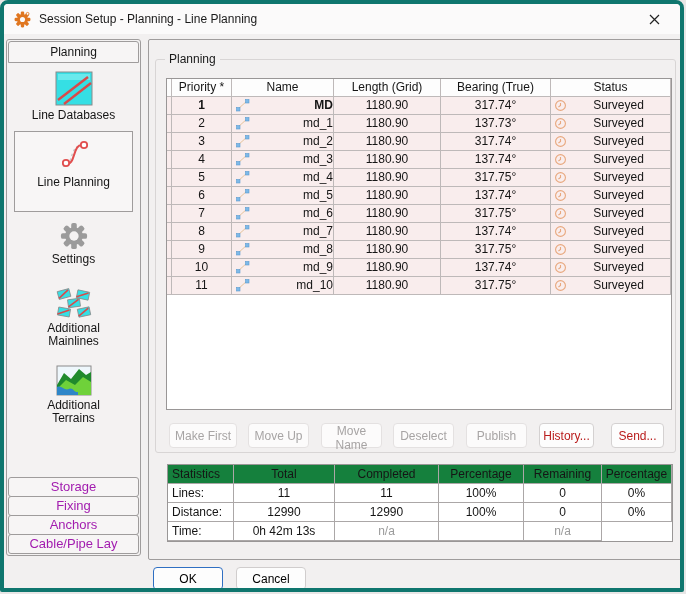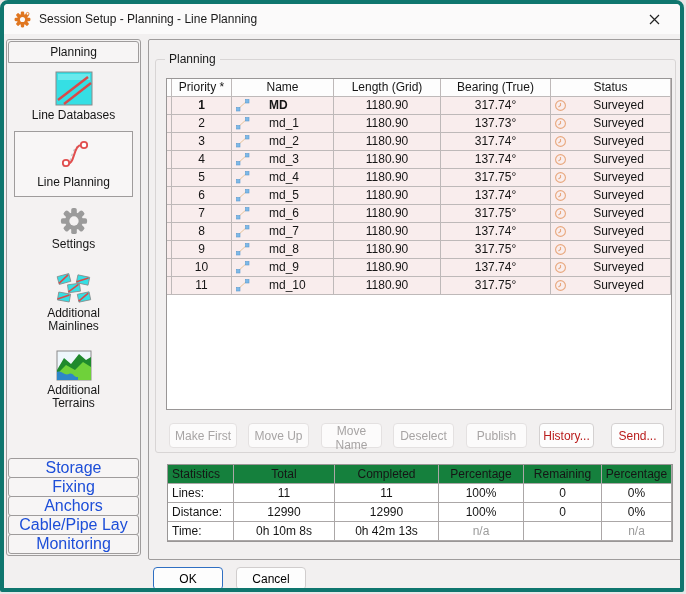--- a/index.html
+++ b/index.html
@@ -20,48 +20,48 @@
                justify-content:center; cursor:pointer; }
 
   
   .sidebar { position:absolute; left:2px; top:35px; width:135px; height:517px;
              border:1px solid #9f9c9c; border-radius:3px; background:#f4f2f2; }
   .sidebar-header { margin:1px; height:22px; line-height:21px; text-align:center;
                     border:1px solid #9f9c9c; border-radius:3px 3px 0 0; background:#f7f5f5; }
   .nav-item { display:flex; flex-direction:column; align-items:center; cursor:pointer; }
   .nav-label { text-align:center; line-height:13px; margin-top:3px; }
   .nav-item.selected { border:1px solid #9f9c9c; background:#f8f6f6; width:119px;
-                       margin:9px auto 0; padding:5px 0 7px; }
+                       margin:9px auto 0; padding:5px 0 22px; }
   .ni-linedb { margin-top:8px; }
   .ni-settings { margin-top:10px; }
   .ni-mainlines { margin-top:21px; }
   .ni-terrains { margin-top:17px; }
   .sidebar-sections { position:absolute; left:1px; right:1px; bottom:1px;
                       display:flex; flex-direction:column; }
   .section-btn { height:20px; line-height:18px; border:1px solid #9f9c9c; border-radius:3px;
                  background:#f7f5f5; text-align:center; margin-top:-1px; cursor:pointer;
-                 font-size:16px; font-family:inherit; color:#1d4ed8; }
+                 font-size:13px; font-family:inherit; color:#a21caf; }
 
   
   .panel { position:absolute; left:144px; top:35px; width:537px; height:521px;
            border:1px solid #9f9c9c; border-radius:2px; background:#f2f0f0; }
   fieldset.groupbox { position:absolute; left:6px; top:12px; width:521px; height:401px;
                       border:1px solid #d8d5d5; border-radius:3px; }
   fieldset.groupbox legend { margin-left:9px; padding:0 4px; font-size:12px; color:#1a1a1a; }
 
   
   .grid { position:absolute; left:17px; top:38px; width:506px; height:332px;
           background:#fff; border:1px solid #999696; overflow:hidden; }
   .grid-row { display:grid; grid-template-columns:5px 60px 102px 107px 110px 1fr;
               height:18px; }
   .grid-row > div { border-right:1px solid #beb9b9; border-bottom:1px solid #beb9b9;
                     line-height:17px; text-align:center; overflow:hidden; white-space:nowrap; }
   .grid-head > div { background:#fdfdfd; }
   .grid-body .grid-row > div { background:#f9eded; }
-  .cell-name { display:flex; align-items:center; text-align:left; padding-left:3px; gap:19px; }
+  .cell-name { display:flex; align-items:center; text-align:left; padding-left:3px; gap:5px;justify-content:space-between; }
   .cell-status { display:flex; align-items:center; padding-left:3px; }
   .cell-status .txt { flex:1; text-align:center; }
   .grid-row.bold .cell-priority, .grid-row.bold .cell-name-text { font-weight:bold; }
 
   
   .actions button { position:absolute; top:383px; height:25px; border-radius:4px;
                     font-family:inherit; font-size:12px; cursor:pointer;
                     background:#fdfdfd; border:1px solid #d4d1d1; color:#b91c1c; }
   .actions button:disabled { color:#a7a4a4; border-color:#e4e1e1; background:#fcfbfb; }
   .btn-makefirst { left:20px;  width:68px; }
@@ -186,21 +186,20 @@
         <path d="M1 22 C 6 20, 8 26, 13 24 C 17 22, 18 28, 22 27 L 22 30 L 1 30 Z" fill="#2e86c8"></path>
       </svg>
       <span class="nav-label" style="max-width:70px">Additional Terrains</span>
     </div>
 
     <div class="sidebar-sections">
       <button class="section-btn">Storage</button>
       <button class="section-btn">Fixing</button>
       <button class="section-btn">Anchors</button>
       <button class="section-btn">Cable/Pipe Lay</button>
-      <button class="section-btn">Monitoring</button>
     </div>
   </div>
 
   <div class="panel">
     <fieldset class="groupbox">
       <legend>Planning</legend>
     </fieldset>
 
     <div class="grid">
       <div class="grid-row grid-head">
@@ -489,21 +488,20 @@
     <div>Distance:</div>
     <div>12990</div>
     <div>12990</div>
     <div>100%</div>
     <div>0</div>
     <div>0%</div>
   </div>
 
   <div class="stats-row">
     <div>Time:</div>
-    <div>0h 10m 8s</div>
     <div>0h 42m 13s</div>
     <div class="muted">n/a</div>
     <div></div>
     <div class="muted">n/a</div>
   </div>
 </div>
     </div>
   </div>
 
   <button class="footer-btn btn-ok">OK</button>

